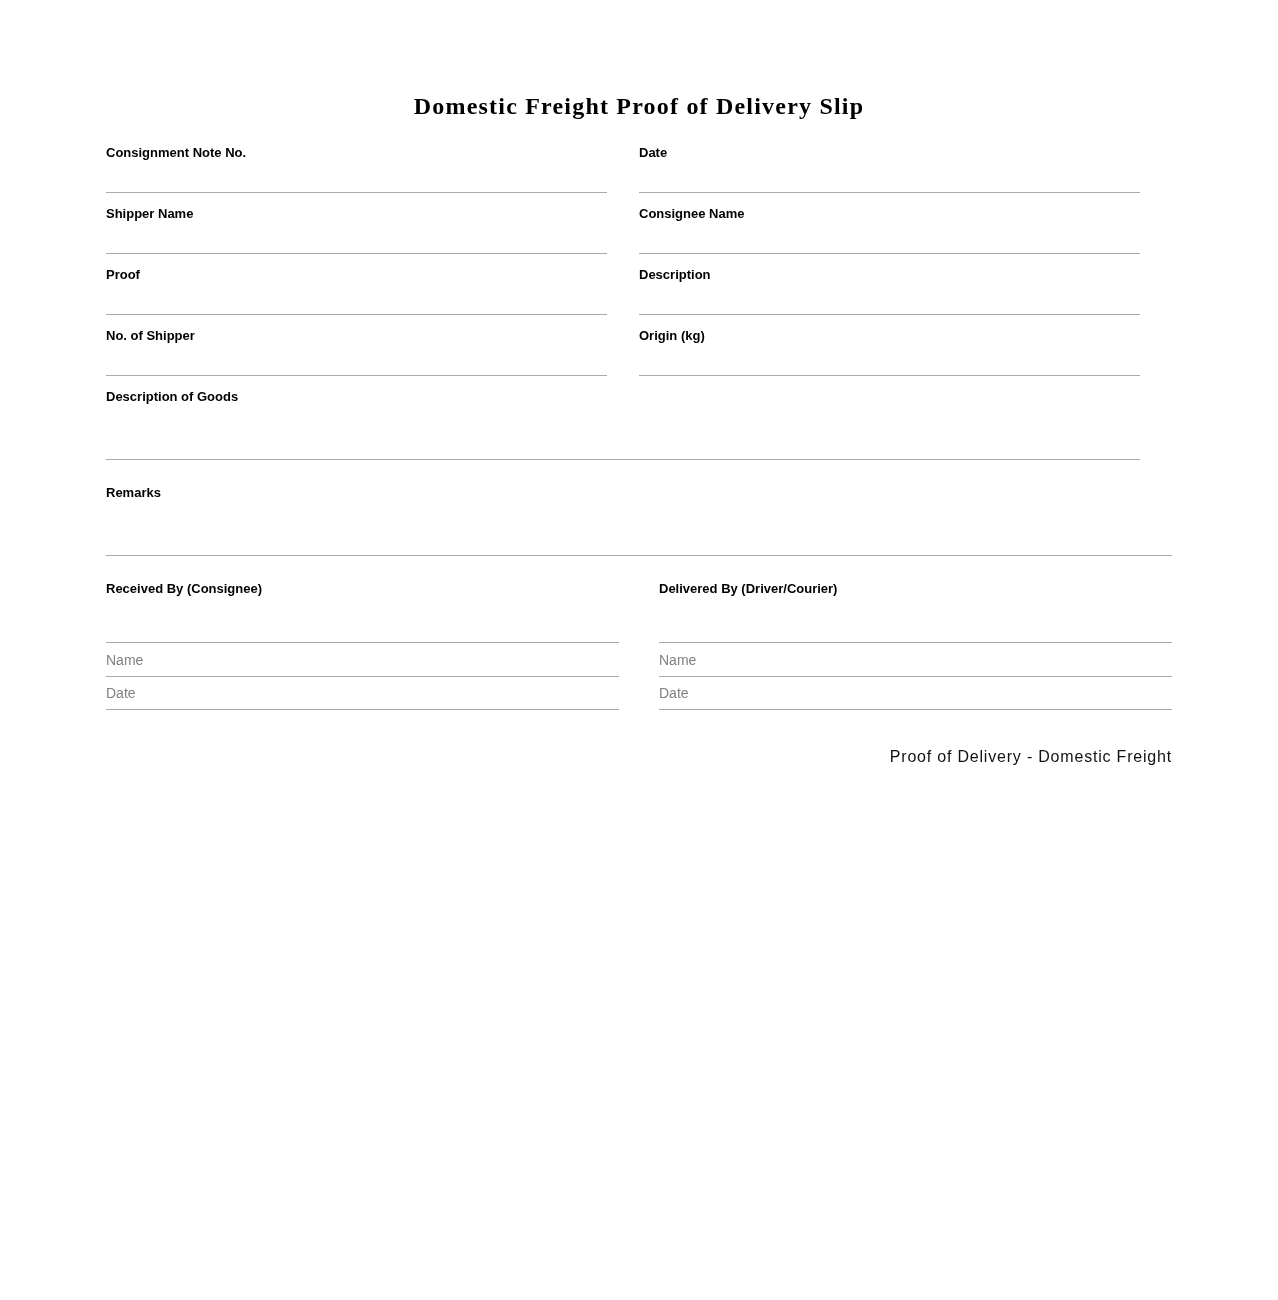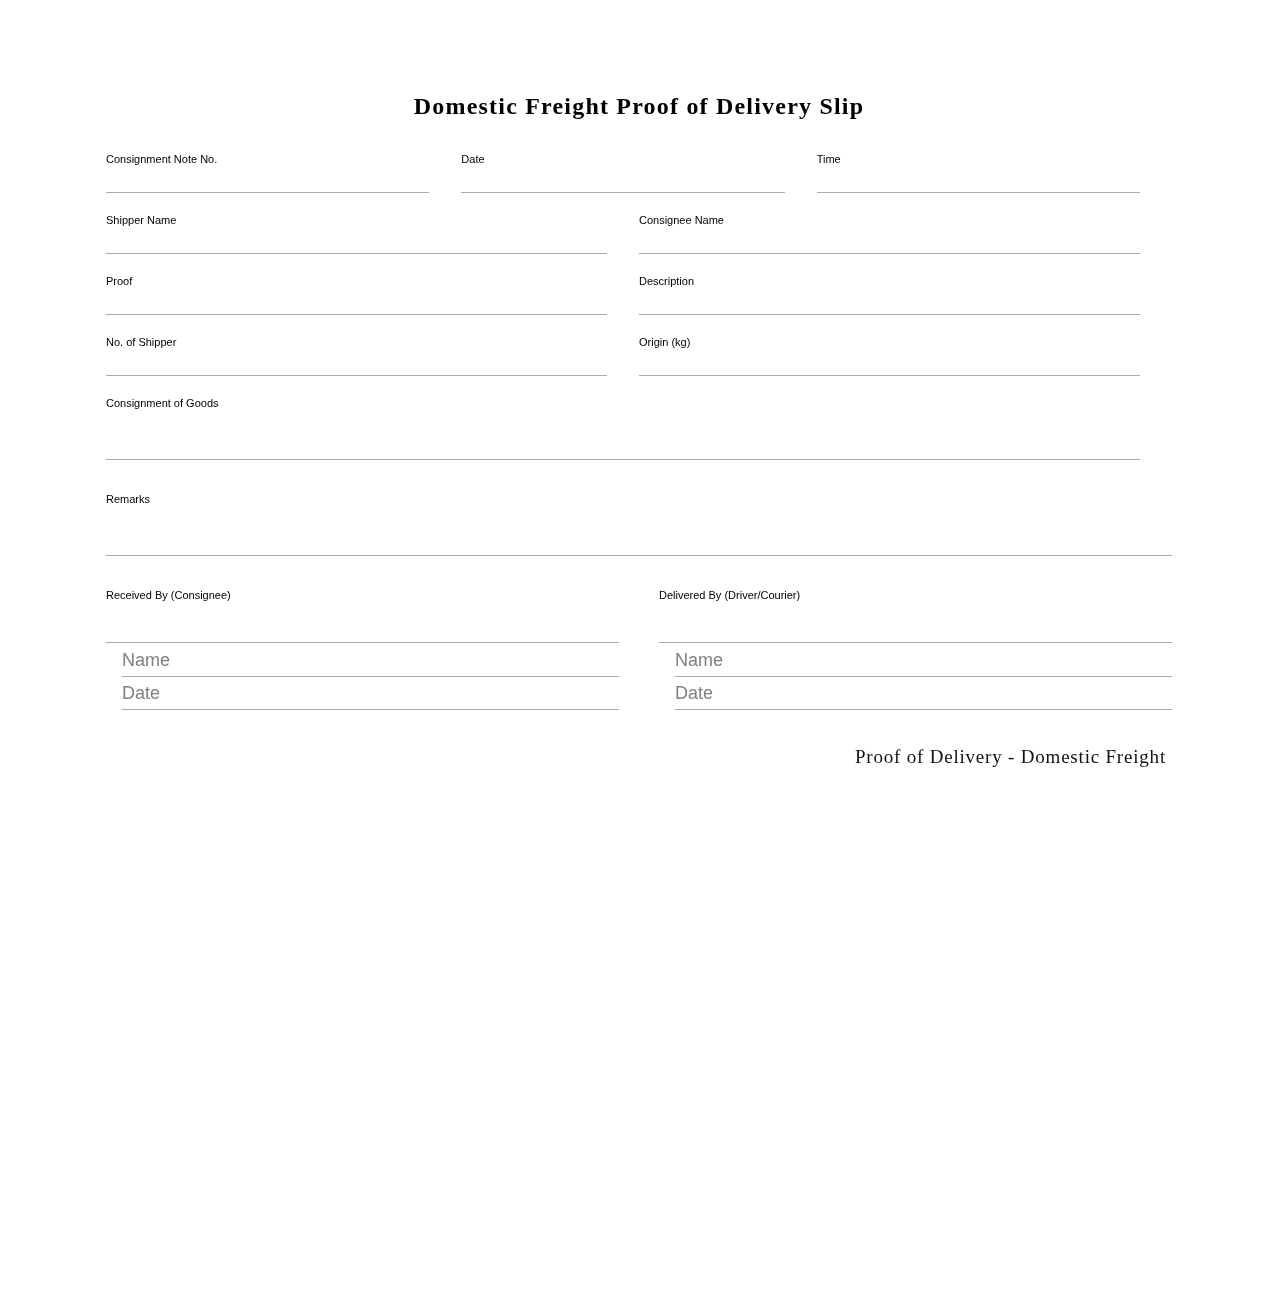--- a/index.html
+++ b/index.html
@@ -2,57 +2,52 @@
 <html><head>
 <meta charset="utf-8">
 <style>
   html, body { margin: 0; padding: 0; background: #ffffff; }
   body { width: 1278px; height: 1300px; position: relative; font-family: "Liberation Sans", sans-serif; color: #000; }
   .page { position: absolute; left: 106px; top: 0; width: 1066px; }
   .title { position: absolute; top: 90px; left: 0; width: 1066px; text-align: center; font-size: 24px; font-weight: bold; letter-spacing: 1.2px; line-height: 32px; font-family: Liberation Serif, serif; }
   .fields { position: absolute; left: 0; top: 144px; width: 1034px; }
   .row { display: flex; gap: 32px; height: 61px; }
   .field { flex: 1; position: relative; }
-  .label { font-size: 11px; font-weight: normal; line-height: 18px; padding-left: 0; margin-top: 6px; }
+  .label { font-size: 13px; font-weight: bold; line-height: 18px; padding-left: 0; }
   .line { position: absolute; left: 0; right: 0; top: 48px; height: 1px; background: #aaaaaa; border: 0; }
   .field input { position: absolute; left: 0; right: 0; top: 24px; height: 22px; border: 0; outline: 0; background: transparent; font-family: "Liberation Sans", sans-serif; font-size: 15px; padding: 0; }
   .desc { position: absolute; left: 0; top: 388px; width: 1034px; height: 72px; }
   .desc .line { top: 71px; }
   .remarks { position: absolute; left: 0; top: 484px; width: 1066px; height: 72px; }
   .remarks .line { top: 71px; }
   .desc input, .remarks input { position: absolute; left: 0; right: 0; top: 30px; height: 30px; border: 0; outline: 0; background: transparent; font-size: 15px; padding: 0; font-family: "Liberation Sans", sans-serif; }
   .sigs { position: absolute; left: 0; top: 580px; width: 1066px; display: flex; gap: 40px; }
   .sig { flex: 1; position: relative; height: 130px; }
   .sig .sigline { position: absolute; left: 0; right: 0; top: 62px; height: 1px; background: #aaaaaa; }
-  .sig .sub { position: absolute; left: 0; right: 0; height: 32px; border: 0; border-bottom: 1px solid #aaaaaa; outline: 0; background: transparent; font-family: "Liberation Sans", sans-serif; font-size: 18px; color: #404040; padding: 0; margin-left: 16px; }
+  .sig .sub { position: absolute; left: 0; right: 0; height: 32px; border: 0; border-bottom: 1px solid #aaaaaa; outline: 0; background: transparent; font-family: "Liberation Sans", sans-serif; font-size: 14px; color: #404040; padding: 0; }
   .sig .sub::placeholder { color: #808080; }
   .sig .sub.name { top: 64px; }
   .sig .sub.date { top: 97px; }
-  .footer { position: absolute; right: 6px; top: 748px; font-size: 19px; letter-spacing: 0.8px; line-height: 18px; color: #111; font-family: Liberation Serif, serif; }
+  .footer { position: absolute; right: 0; top: 748px; font-size: 16px; letter-spacing: 0.8px; line-height: 18px; color: #111; }
 </style>
 </head>
 <body>
 
 <div class="page">
   <div class="title">Domestic Freight Proof of Delivery Slip</div>
 
   <div class="fields">
     <div class="row">
       <div class="field">
         <div class="label">Consignment Note No.</div>
         <input type="text" value="" style="">
         <div class="line"></div>
       </div>
       <div class="field">
         <div class="label">Date</div>
-        <input type="text" value="" style="">
-        <div class="line"></div>
-      </div>
-      <div class="field">
-        <div class="label">Time</div>
         <input type="text" value="" style="">
         <div class="line"></div>
       </div>
     </div>
 
     <div class="row">
       <div class="field">
         <div class="label">Shipper Name</div>
         <input type="text" value="" style="">
         <div class="line"></div>
@@ -85,21 +80,21 @@
       </div>
       <div class="field">
         <div class="label">Origin (kg)</div>
         <input type="text" value="" style="">
         <div class="line"></div>
       </div>
     </div>
   </div>
 
   <div class="desc">
-    <div class="label">Consignment of Goods</div>
+    <div class="label">Description of Goods</div>
     <input type="text" value="" style="">
     <div class="line"></div>
   </div>
 
   <div class="remarks">
     <div class="label">Remarks</div>
     <input type="text" value="" style="">
     <div class="line"></div>
   </div>
 

